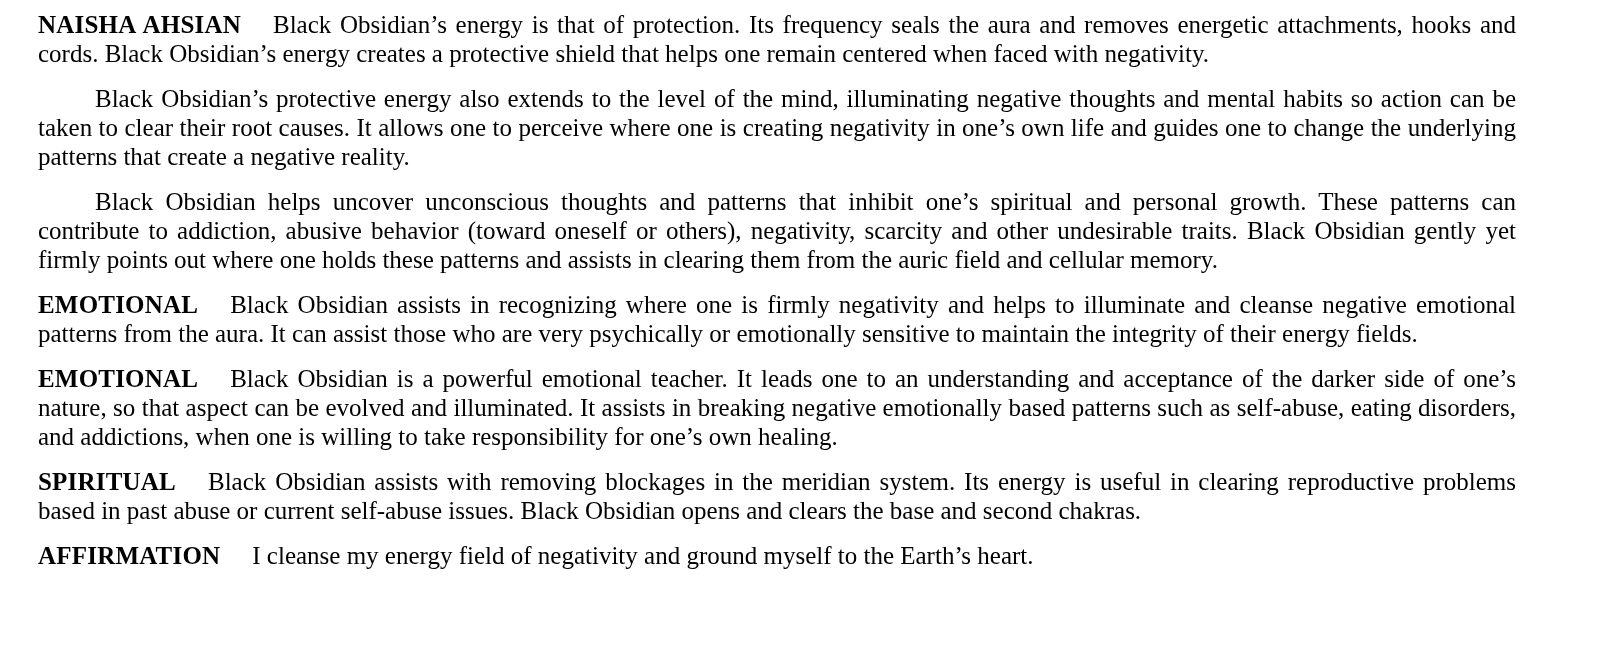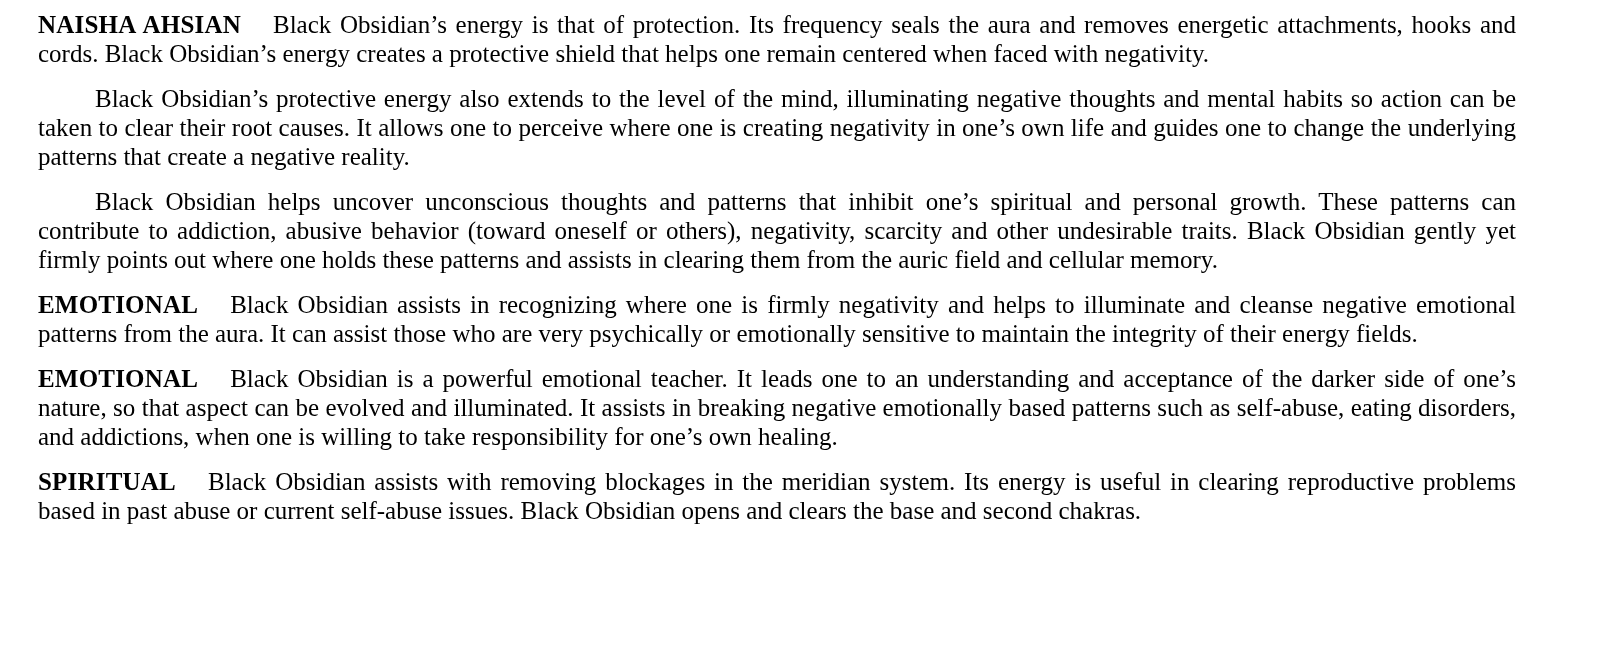--- a/index.html
+++ b/index.html
@@ -59,14 +59,17 @@
   </p>
 
   <p class="para">
     <span class="heading">EMOTIONAL</span><span>Black Obsidian is a powerful emotional teacher. It leads one to an understanding and acceptance of the darker side of one’s nature, so that aspect can be evolved and illuminated. It assists in breaking negative emotionally based patterns such as self-abuse, eating disorders, and addictions, when one is willing to take responsibility for one’s own healing.</span>
   </p>
 
   <p class="para">
     <span class="heading">SPIRITUAL</span><span>Black Obsidian assists with removing blockages in the meridian system. Its energy is useful in clearing reproductive problems based in past abuse or current self-abuse issues. Black Obsidian opens and clears the base and second chakras.</span>
   </p>
 
+  <p class="para">
+    <span class="heading">AFFIRMATION</span><span>I cleanse my energy field of negativity and ground myself to the Earth’s heart.</span>
+  </p>
 
 </div>
 
 </body></html>

